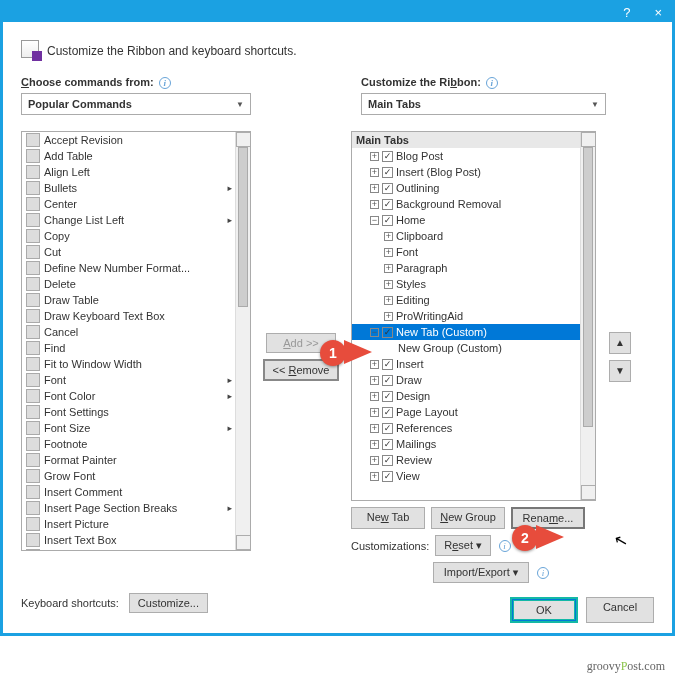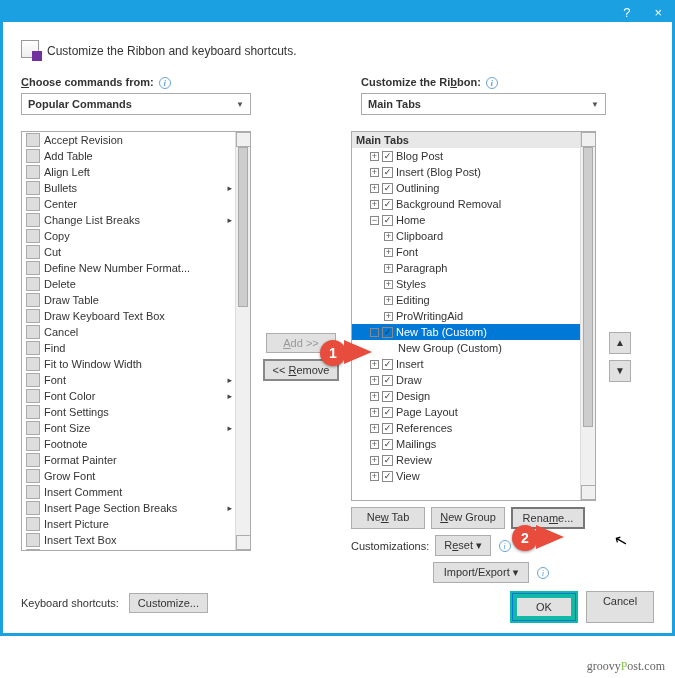--- a/index.html
+++ b/index.html
@@ -219,21 +219,21 @@
   font-size: 11px;
 }
 .footer {
   position: absolute;
   bottom: 10px;
   right: 18px;
   display: flex;
   gap: 8px;
 }
 .footer .btn { min-width: 68px; padding: 3px 12px; }
-.footer .btn.primary { border: 7px solid #14b8a6; outline: 1px solid #0078d7; outline-offset: -3px; padding-left: 12px; }
+.footer .btn.primary { border: 4px solid #14b8a6; outline: 1px solid #0078d7; outline-offset: -3px; padding-left: 12px; }
 .kbd-row {
   margin-top: 10px;
   display: flex;
   align-items: center;
   gap: 10px;
 }
 
 .callout {
   position: absolute;
   width: 26px; height: 26px;
@@ -330,21 +330,21 @@
             <span class="icon"></span>
             <span>Bullets</span>
             <span class="sub-arrow">▸</span>
           </div>
           <div class="list-item">
             <span class="icon"></span>
             <span>Center</span>
           </div>
           <div class="list-item">
             <span class="icon"></span>
-            <span>Change List Breaks</span>
+            <span>Change List Left</span>
             <span class="sub-arrow">▸</span>
           </div>
           <div class="list-item">
             <span class="icon"></span>
             <span>Copy</span>
           </div>
           <div class="list-item">
             <span class="icon"></span>
             <span>Cut</span>
           </div>

